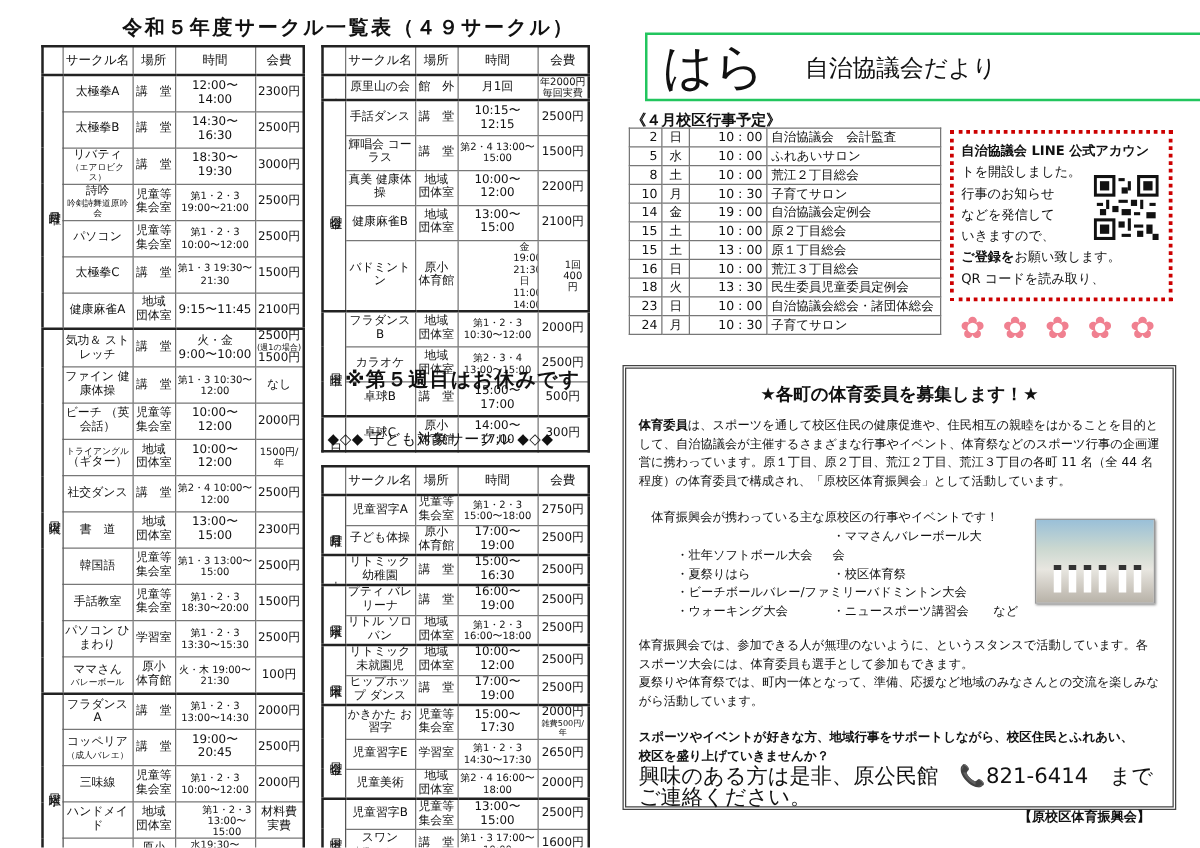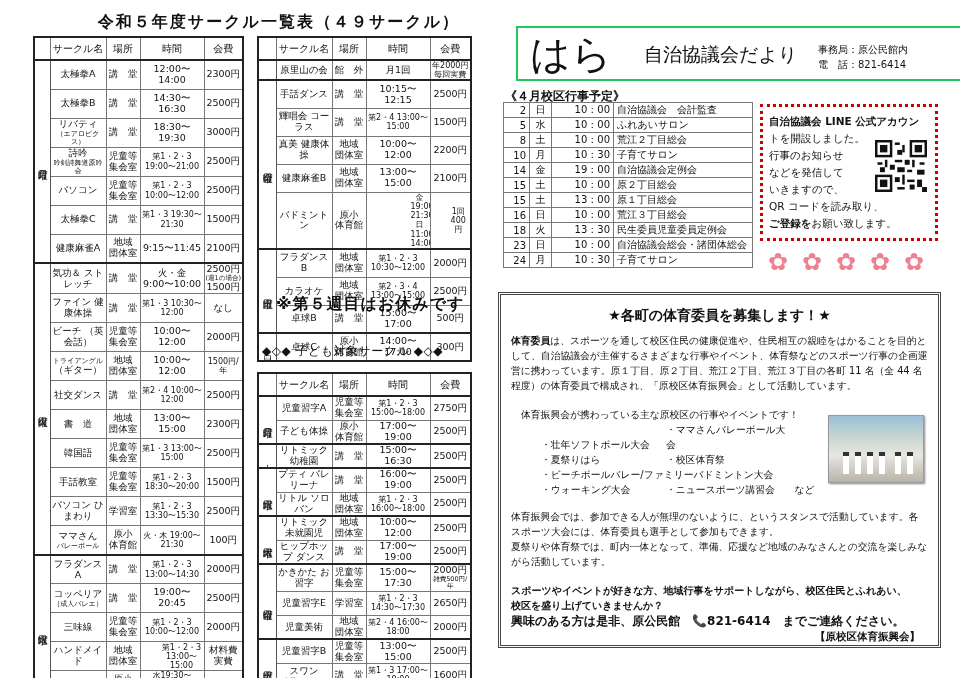--- a/index.html
+++ b/index.html
@@ -34,21 +34,21 @@
 .sakura{position:absolute;top:250px;font-size:24px;color:#f08090;line-height:24px}
 .recruit{position:absolute;left:498px;top:292px;width:443px;height:356px;border:3px double #444;padding:10px 10px}
 .rc-title{text-align:center;font-size:14px;font-weight:bold;margin-top:2px;margin-bottom:8px}
 .rc-p{font-size:9.8px;line-height:15px}
 .rc-sub{font-size:9.8px;line-height:15px;margin-top:14px;margin-left:10px}
 .rc-list{margin-left:30px;font-size:9.8px;line-height:15px}
 .rc-list div span{display:inline-block;width:125px}
 .photo{position:absolute;right:14px;top:120px;width:96px;height:68px;background:linear-gradient(180deg,#9ac0d8 0%,#cbd8d0 35%,#e8e6e0 60%,#b8b2a8 100%);border:1px solid #999;box-shadow:1px 1px 2px #888}
 .photo i{position:absolute;bottom:8px;width:6px;height:22px;background:#fff;border-top:4px solid #333}
 .rc-bold{font-size:10px;font-weight:bold;line-height:15px}
-.rc-big{font-size:12px;font-weight:bold;line-height:17px}
+.rc-big{font-size:17px;font-weight:normal;line-height:17px}
 .rc-sign{text-align:right;font-size:10.5px;font-weight:bold;margin-right:8px}
 </style>
 </head>
 <body>
 
 <div class="title">令和５年度サークル一覧表（４９サークル）</div>
 
 <table class="ct" id="t1">
   <colgroup>
       <col style="width:16px">
@@ -398,24 +398,20 @@
         <td>講　堂</td>
         <td style="font-size: 8px;">第1・3 17:00〜19:00</td>
         <td>1600円</td>
       </tr>
     </tbody>
 </table>
 
 <div class="masthead">
   <div class="mh-hara">はら</div>
   <div class="mh-sub">自治協議会だより</div>
-  <div class="mh-info">
-    <div>事務局：原公民館内</div>
-    <div>電　話：821-6414</div>
-  </div>
 </div>
 
 <div class="ev-title">《４月校区行事予定》</div>
 <table class="ev">
     <tbody id="ev-body">
       <tr>
         <td class="d">2</td>
         <td class="w">日</td>
         <td class="t">10：00</td>
         <td>自治協議会　会計監査</td>
@@ -482,22 +478,22 @@
       </tr>
     </tbody>
   </table>
 
 <div class="line-box">
   <div><b>自治協議会 LINE 公式アカウン</b></div>
   <div>トを開設しました。</div>
   <div>行事のお知らせ</div>
   <div>などを発信して</div>
   <div>いきますので、</div>
+  <div><b>ご登録を</b><span>お願い致します。</span></div>
   <div>QR コードを読み取り、</div>
-  <div><b>ご登録を</b><span>お願い致します。</span></div>
   <svg class="qr" viewBox="0 0 21 21">
     <rect width="21" height="21" fill="#fff"></rect>
     <g fill="#111">
       <rect x="0" y="0" width="7" height="7"></rect>
         <rect x="1" y="1" width="5" height="5" fill="#fff"></rect>
         <rect x="2" y="2" width="3" height="3"></rect>
       <rect x="14" y="0" width="7" height="7"></rect>
         <rect x="15" y="1" width="5" height="5" fill="#fff"></rect>
         <rect x="16" y="2" width="3" height="3"></rect>
       <rect x="0" y="14" width="7" height="7"></rect>

